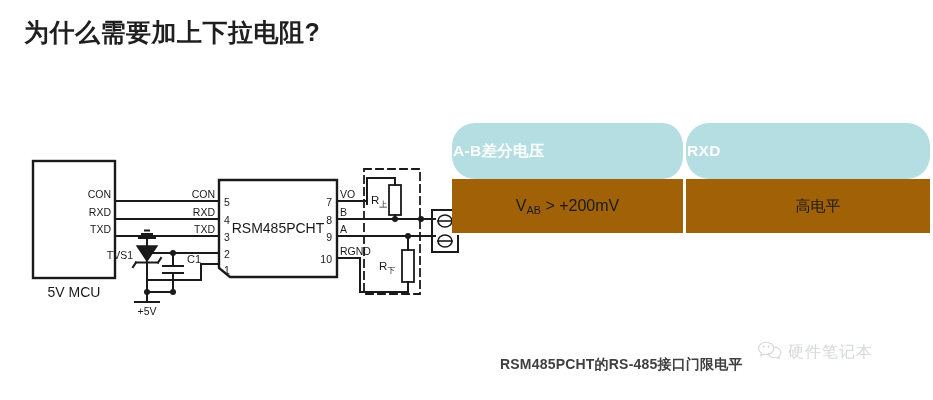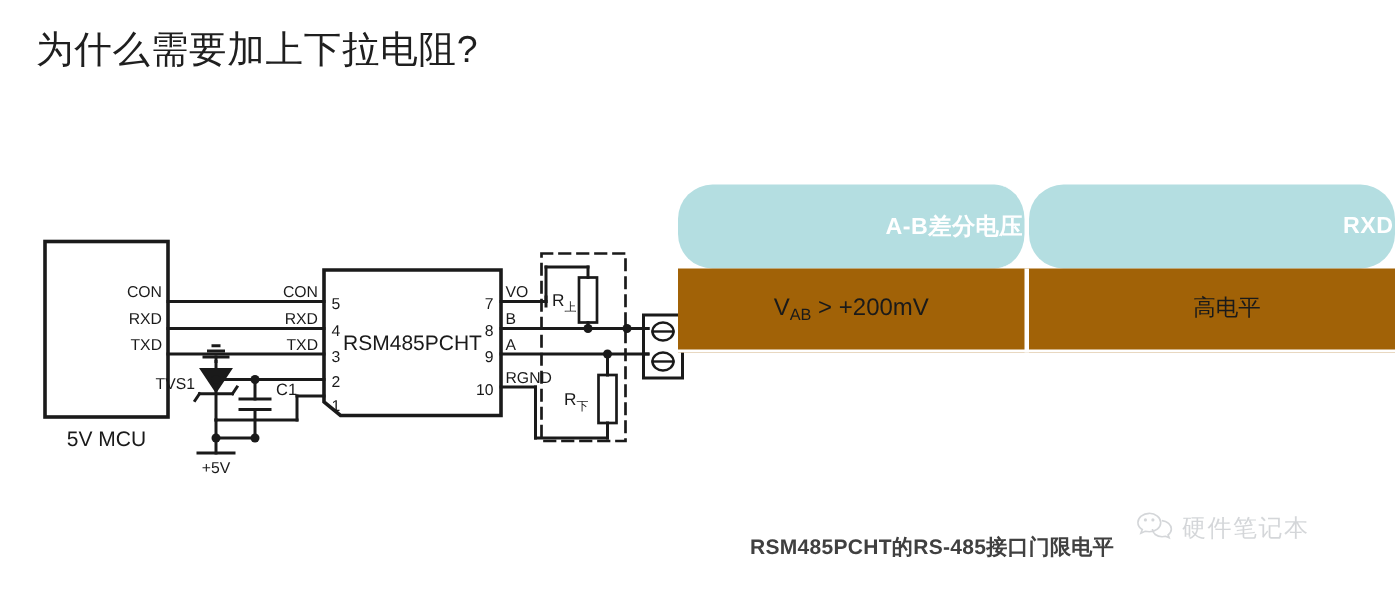--- a/index.html
+++ b/index.html
@@ -15,33 +15,34 @@
     font-family: "Liberation Sans", "DejaVu Sans", sans-serif;
     color: #1a1a1a;
   }
 
   
   #page-title {
     position: absolute;
     left: 24px;
     top: 16px;
     font-size: 25px;
-    font-weight: 400;
+    font-weight: 700;
     letter-spacing: 0.5px;
     color: #1f1f1f;
     white-space: nowrap;
   }
 
   
   #circuit-diagram {
     position: absolute;
-    left: 12px;
+    left: 0px;
     top: 140px;
     width: 460px;
     height: 180px;
+    padding-left: 15px;
   }
   #circuit-diagram svg { display: block; }
 
   
   #threshold-table {
     position: absolute;
     left: 452px;
     top: 123px;
     width: 478px;
     border-collapse: separate;
@@ -50,21 +51,21 @@
   }
   #threshold-table col.c1 { width: 234px; }
   #threshold-table col.c2 { width: 244px; }
 
   #threshold-table th {
     background: #b4dee1;
     color: #ffffff;
     font-size: 15.5px;
     font-weight: bold;
     height: 54px;
-    text-align: right;
+    text-align: left;
     vertical-align: middle;
     border-right: 3px solid #ffffff;
     letter-spacing: 0.3px;
     border-radius: 23px;
   }
   #threshold-table th:last-child { border-right: none; }
 
   #threshold-table td {
     text-align: center;
     vertical-align: middle;

